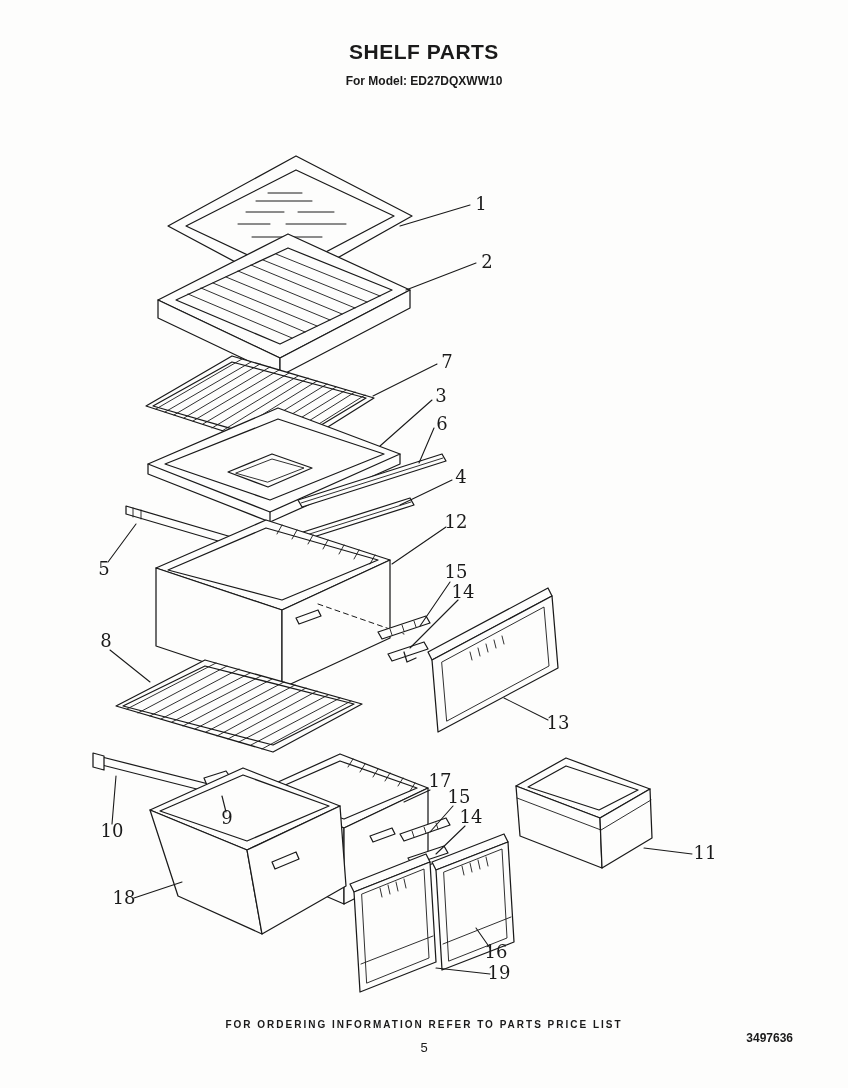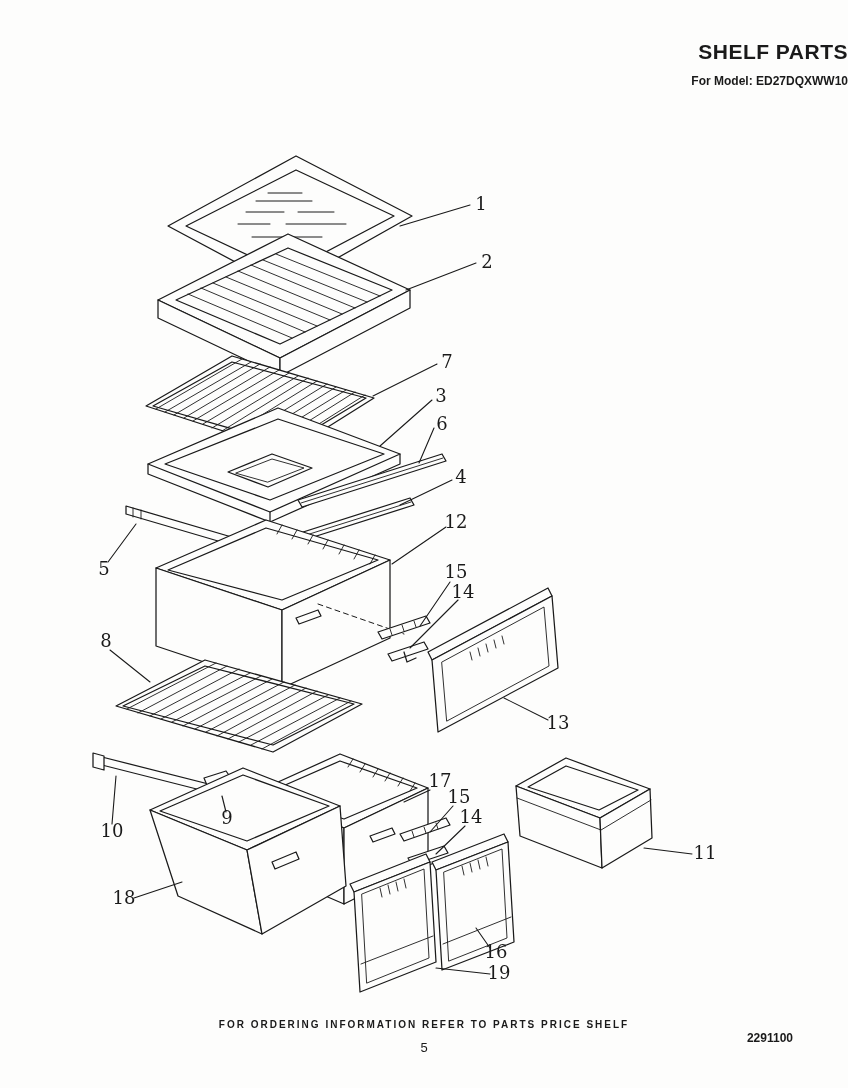--- a/index.html
+++ b/index.html
@@ -1,21 +1,21 @@
 <!DOCTYPE html>
 <html><head>
 <meta charset="utf-8">
 <style>
   html,body{margin:0;padding:0;background:#e8e8e8;}
   .page{
     position:relative;width:848px;height:1088px;margin:0 auto;
     background:#fdfdfc;color:#1a1a1a;overflow:hidden;
     font-family:"Liberation Sans",sans-serif;
   }
-  .header{position:absolute;top:40px;left:0;width:100%;text-align:right;}
+  .header{position:absolute;top:40px;left:0;width:100%;text-align:center;}
   .title{font-size:21px;font-weight:700;letter-spacing:.5px;}
   .model{font-size:12px;font-weight:700;margin-top:10px;}
   svg.diagram{position:absolute;top:0;left:0;}
   .footer-note{
     position:absolute;top:1019px;left:0;width:100%;text-align:center;
     font-size:10px;font-weight:700;letter-spacing:2px;
   }
   .page-num{position:absolute;top:1040px;left:0;width:100%;text-align:center;font-size:13px;}
   .doc-num{position:absolute;top:1031px;right:55px;font-size:12px;font-weight:700;}
   .callout{font-family:"DejaVu Serif",serif;font-size:18px;fill:#1a1a1a;}
@@ -208,17 +208,17 @@
       <text class="callout" x="471" y="823">14</text>
       <text class="callout" x="112" y="837">10</text>
       <text class="callout" x="227" y="824">9</text>
       <text class="callout" x="705" y="859">11</text>
       <text class="callout" x="124" y="904">18</text>
       <text class="callout" x="496" y="958">16</text>
       <text class="callout" x="499" y="979">19</text>
     </g>
   </svg>
 
-  <div class="footer-note">FOR ORDERING INFORMATION REFER TO PARTS PRICE SHELF</div>
+  <div class="footer-note">FOR ORDERING INFORMATION REFER TO PARTS PRICE LIST</div>
   <div class="page-num">5</div>
-  <div class="doc-num">2291100</div>
+  <div class="doc-num">3497636</div>
 
 </div>
 
 </body></html>

